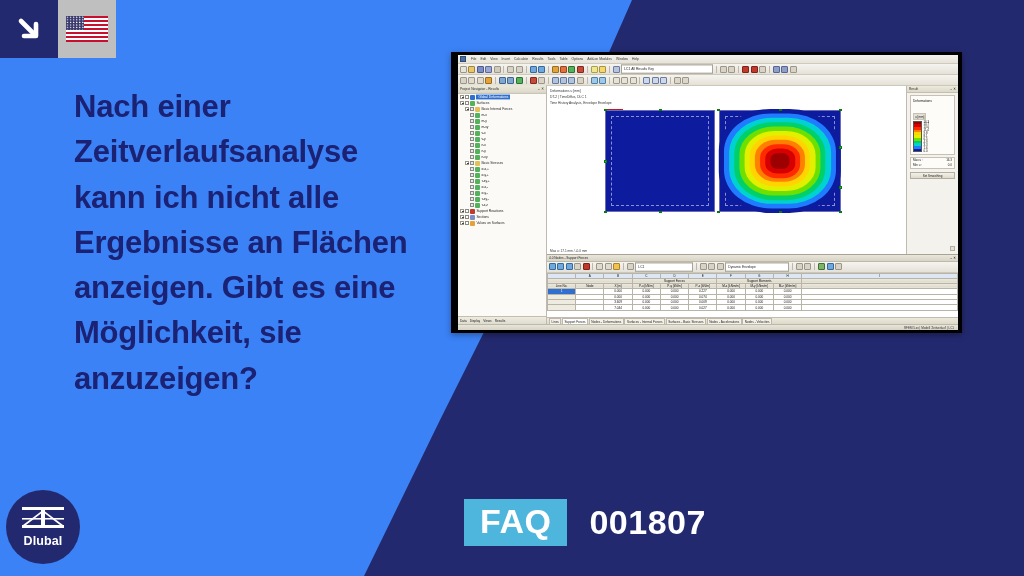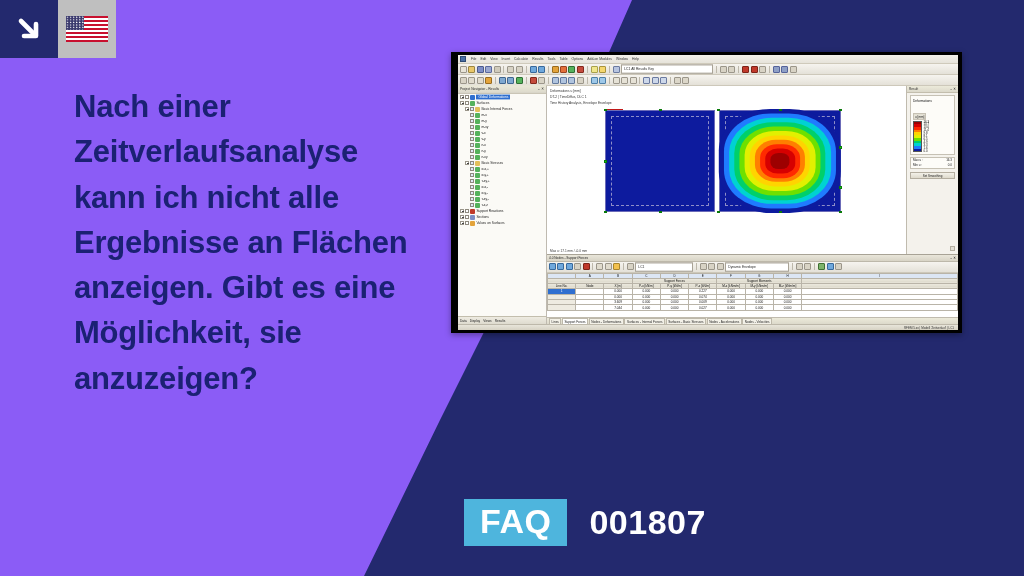--- a/index.html
+++ b/index.html
@@ -5,21 +5,21 @@
   * { box-sizing: border-box; margin: 0; padding: 0; }
   html, body {
     width: 1024px; height: 576px;
     overflow: hidden;
     font-family: "Liberation Sans", sans-serif;
     background: #eef8fb;
   }
   #stage {
     position: relative;
     width: 1024px; height: 576px;
-    background: #8b5cf6;
+    background: #3b82f6;
     overflow: hidden;
   }
 
   
   .navy-wedge {
     position: absolute; inset: 0;
     background: #23296e;
     clip-path: polygon(632px 0px, 1024px 0px, 1024px 576px, 364px 576px, 440px 420px, 500px 300px);
     z-index: 1;
   }
@@ -559,20 +559,31 @@
       <div class="flag">
         <div class="stripes"></div>
         <div class="canton"></div>
         <div class="stars"></div>
       </div>
     </div>
   </div>
 
   <div class="headline">Nach einer Zeitverlaufsanalyse kann ich nicht alle Ergebnisse an Flächen anzeigen. Gibt es eine Möglichkeit, sie anzuzeigen?</div>
 
+  <div class="logo">
+    <svg class="logo-mark" viewBox="0 0 44 26" aria-hidden="true">
+      <rect x="1" y="1" width="42" height="3" fill="#ffffff"></rect>
+      <rect x="1" y="19" width="42" height="3" fill="#ffffff"></rect>
+      <rect x="20" y="4" width="4" height="15" fill="#ffffff"></rect>
+      <polygon points="22,4 2,19 5,19 22,6" fill="#ffffff"></polygon>
+      <polygon points="22,4 42,19 39,19 22,6" fill="#ffffff"></polygon>
+      <rect x="1" y="12" width="42" height="1.6" fill="#ffffff"></rect>
+    </svg>
+    <div class="logo-text">Dlubal</div>
+  </div>
 
   <div class="faq-row">
     <div class="faq-tag">FAQ</div>
     <div class="faq-num">001807</div>
   </div>
 
   <div class="app-window">
     <div class="app-inner">
 
       <div class="menubar">

